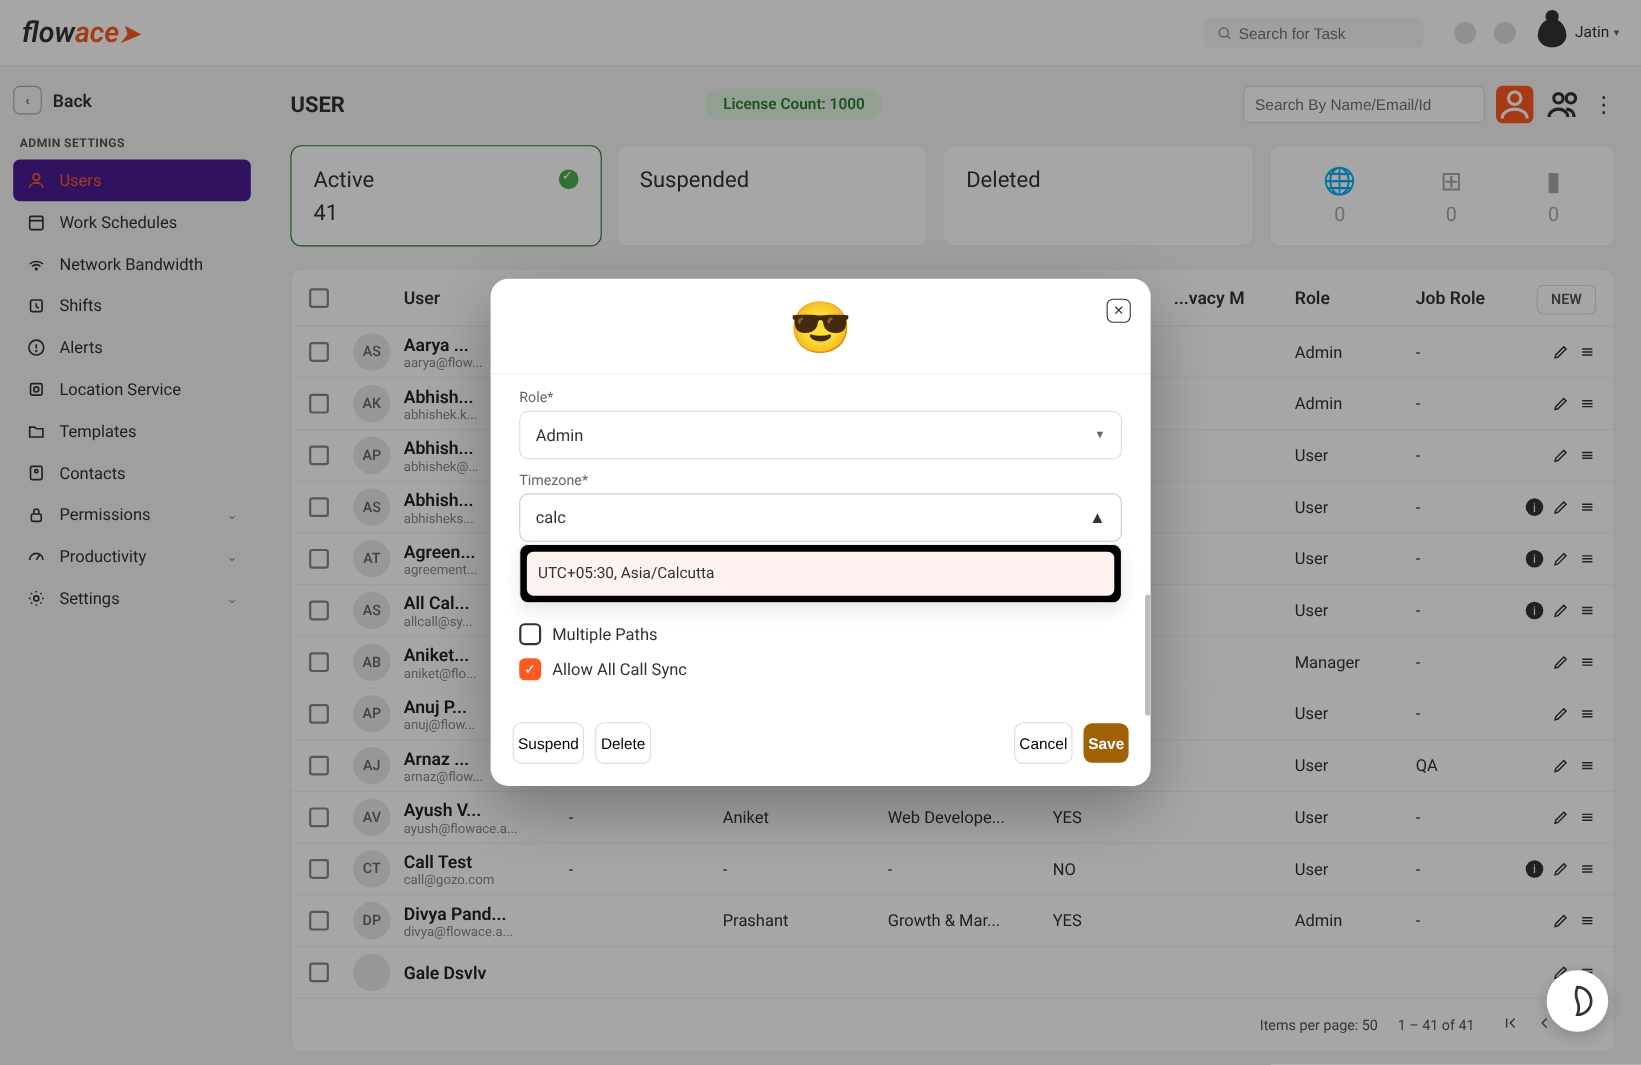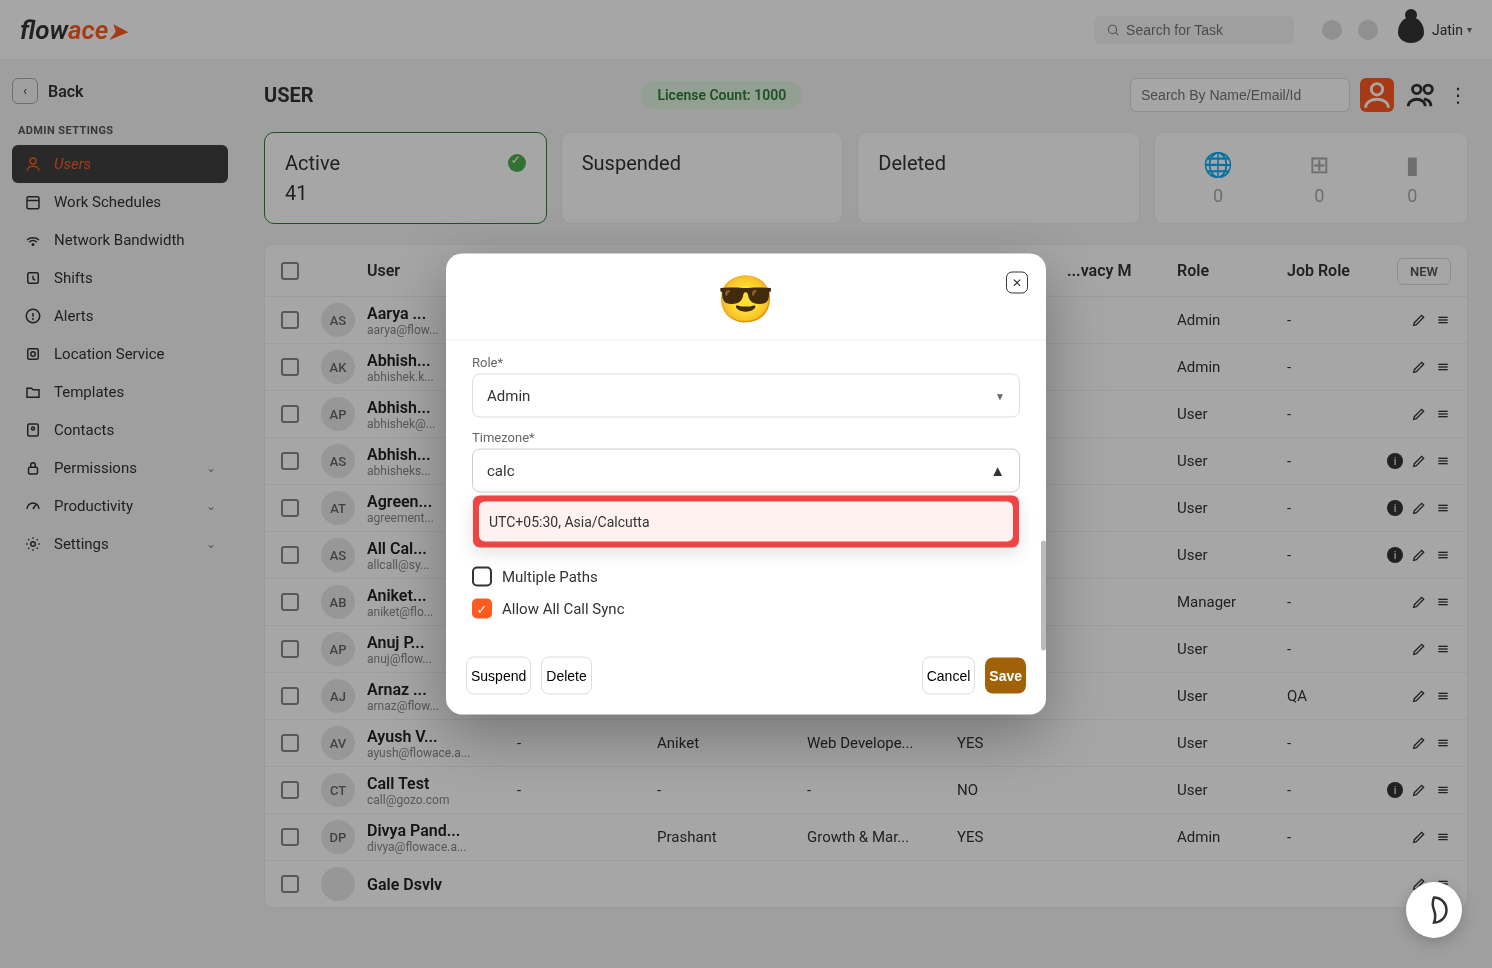--- a/index.html
+++ b/index.html
@@ -24,21 +24,21 @@
 
 .layout { display: flex; height: calc(100% - 60px); }
 
 
 .sidebar { width: 240px; background: #f5f5f5; padding: 18px 12px; }
 .back-btn { display: flex; align-items: center; margin-bottom: 20px; cursor: pointer; }
 .back-btn .box { width: 26px; height: 26px; border: 1px solid #aaa; border-radius: 6px; display: flex; align-items: center; justify-content: center; margin-right: 10px; font-size: 12px; }
 .back-btn .lbl { font-weight: 600; color: #333; }
 .section-title { font-size: 11px; font-weight: 700; color: #555; letter-spacing: 0.4px; margin: 12px 0 8px 6px; }
 .side-item { display: flex; align-items: center; padding: 10px 12px; border-radius: 6px; cursor: pointer; font-size: 15px; color: #333; }
-.side-item.active { background: #404040; color: #ff5a1f; font-style: italic; }
+.side-item.active { background: #4c1d95; color: #ff5a1f; }
 .side-item .icn { width: 18px; height: 18px; margin-right: 12px; display: flex; align-items: center; justify-content: center; }
 .side-item .chev { margin-left: auto; font-size: 12px; color: #888; }
 
 
 .main { flex: 1; padding: 18px 24px; overflow: auto; position: relative; }
 .page-header { display: flex; align-items: center; margin-bottom: 20px; }
 .page-header h1 { font-size: 20px; font-weight: 700; }
 .license-badge { margin-left: auto; margin-right: auto; background: #e3f5e3; color: #2e7d32; padding: 6px 16px; border-radius: 16px; font-size: 14px; font-weight: 600; }
 .header-actions { display: flex; align-items: center; gap: 10px; }
 .search-name { border: 1px solid #ddd; border-radius: 6px; padding: 8px 10px; font-size: 14px; outline: none; width: 220px; }
@@ -94,21 +94,21 @@
 .modal { position: absolute; left: 50%; top: 50%; transform: translate(-50%, -50%); width: 600px; background: #fff; border-radius: 16px; box-shadow: 0 20px 60px rgba(0,0,0,0.3); overflow: hidden; }
 .modal-close { position: absolute; right: 18px; top: 18px; width: 22px; height: 22px; border: 1.5px solid #333; border-radius: 6px; display: flex; align-items: center; justify-content: center; font-size: 12px; cursor: pointer; background: #fff; }
 .modal-head { text-align: center; padding: 22px 0 18px; border-bottom: 1px solid #eee; }
 .modal-head .emoji { font-size: 46px; line-height: 1; }
 .modal-head h2 { font-size: 20px; font-weight: 600; margin-top: 8px; }
 .modal-body { padding: 14px 26px 10px; position: relative; max-height: 340px; overflow: visible; }
 .field-label { font-size: 13px; color: #666; margin-bottom: 4px; }
 .select-box { border: 1px solid #ddd; border-radius: 8px; padding: 12px 14px; display: flex; align-items: center; justify-content: space-between; font-size: 15px; margin-bottom: 12px; cursor: pointer; }
 .select-box .arr { font-size: 10px; color: #666; }
 .tz-input { border: 1px solid #ccc; border-radius: 8px 8px 8px 8px; padding: 12px 14px; display: flex; align-items: center; justify-content: space-between; font-size: 15px; cursor: text; }
-.dropdown { border: 1px solid #eee; border-radius: 8px; box-shadow: 0 6px 16px rgba(0,0,0,0.1); margin-top:2px; padding:6px; background:#ef4444; }
+.dropdown { border: 1px solid #eee; border-radius: 8px; box-shadow: 0 6px 16px rgba(0,0,0,0.1); margin-top:2px; padding:6px; background:#000000; }
 .dropdown-item { background: #fdf2ef; padding: 12px 10px; border-radius: 6px; font-size: 14px; cursor: pointer; }
 .checks { margin-top: 18px; }
 .check-row { display: flex; align-items: center; gap: 10px; margin: 12px 0; font-size: 15px; }
 .cb { width: 20px; height: 20px; border: 2px solid #333; border-radius: 5px; display: flex; align-items: center; justify-content: center; }
 .cb.on { background: #ff5a1f; border-color: #ff5a1f; color: #fff; }
 .cb.on::after { content: '✓'; font-size: 13px; }
 .modal-foot { display: flex; align-items: center; padding: 16px 20px 20px; gap: 10px; border-top: 0; }
 .btn { border: 1px solid #ddd; background: #fff; border-radius: 8px; padding: 10px 4px; font-size: 14px; cursor: pointer; }
 .btn.primary { background: #a16207; color: #fff; border: none; font-weight: 600; }
 .modal-foot .spacer { flex: 1; }
@@ -712,20 +712,36 @@
                 <path d="M4 20l4-1 11-11-3-3L5 16z"></path>
               </svg>
               <svg viewBox="0 0 24 24">
                 <line x1="5" y1="8" x2="19" y2="8"></line>
                 <line x1="5" y1="12" x2="19" y2="12"></line>
                 <line x1="5" y1="16" x2="19" y2="16"></line>
               </svg>
             </div>
           </div>
         </div>
+      <div class="table-footer">
+        <span>Items per page: 50</span>
+        <span>1 – 41 of 41</span>
+        <div class="pager">
+          <svg viewBox="0 0 24 24">
+              <path d="M18 6l-6 6 6 6"></path>
+              <line x1="7" y1="6" x2="7" y2="18"></line>
+            </svg>
+          <svg viewBox="0 0 24 24">
+              <path d="M15 6l-6 6 6 6"></path>
+            </svg>
+          <svg viewBox="0 0 24 24">
+              <path d="M9 6l6 6-6 6"></path>
+            </svg>
+        </div>
+      </div>
     </div>
   </div>
 </div>
 
 <div class="overlay"></div>
 <div class="modal">
   <div class="modal-close">✕</div>
   <div class="modal-head">
     <div class="emoji">😎</div>
   </div>

